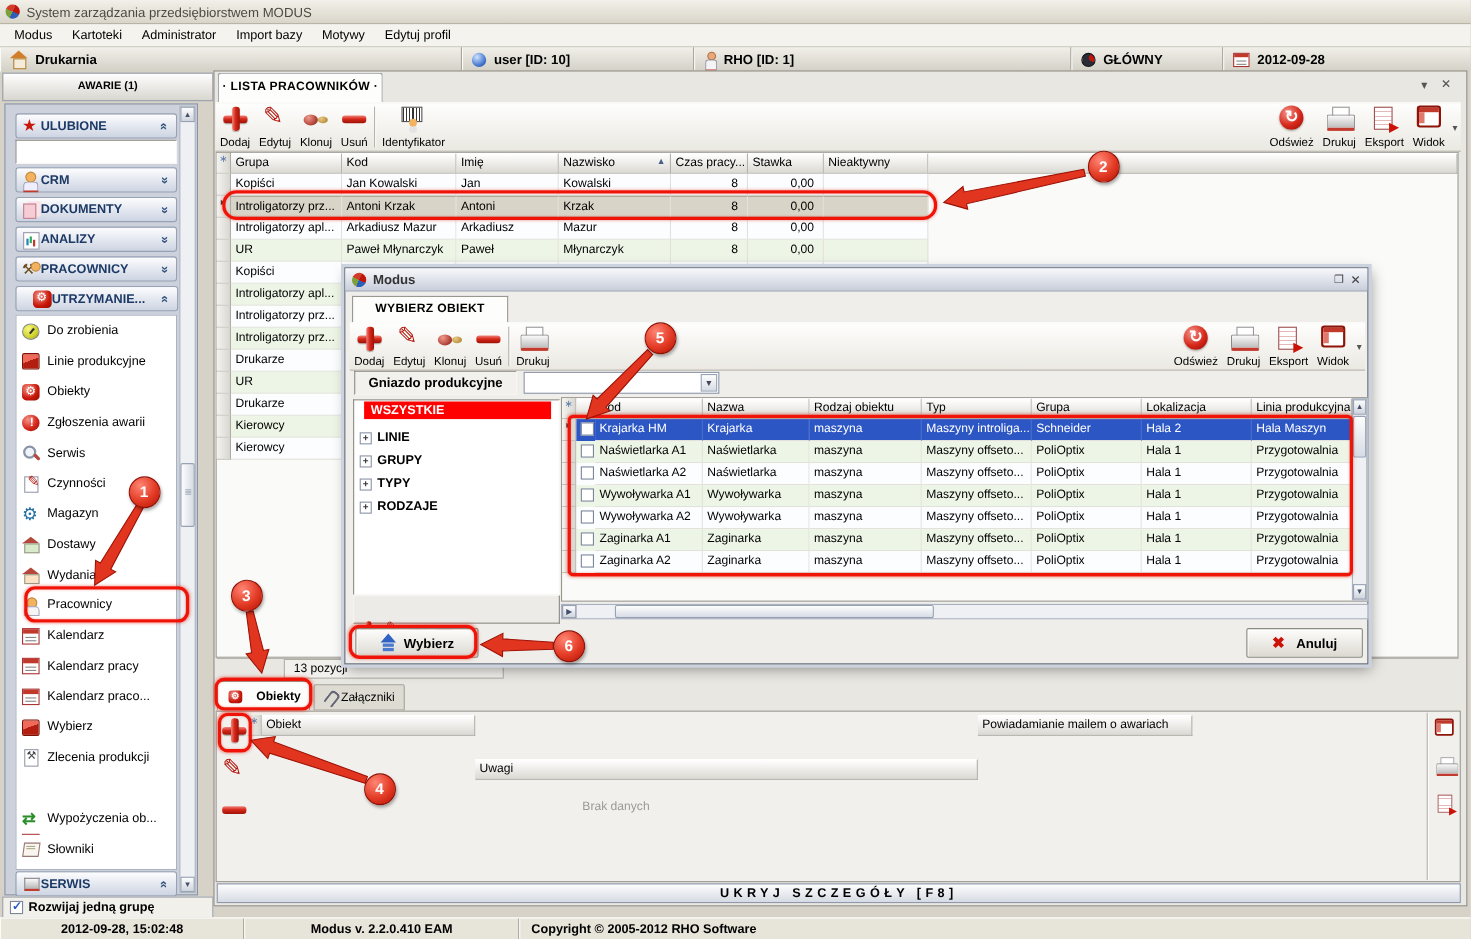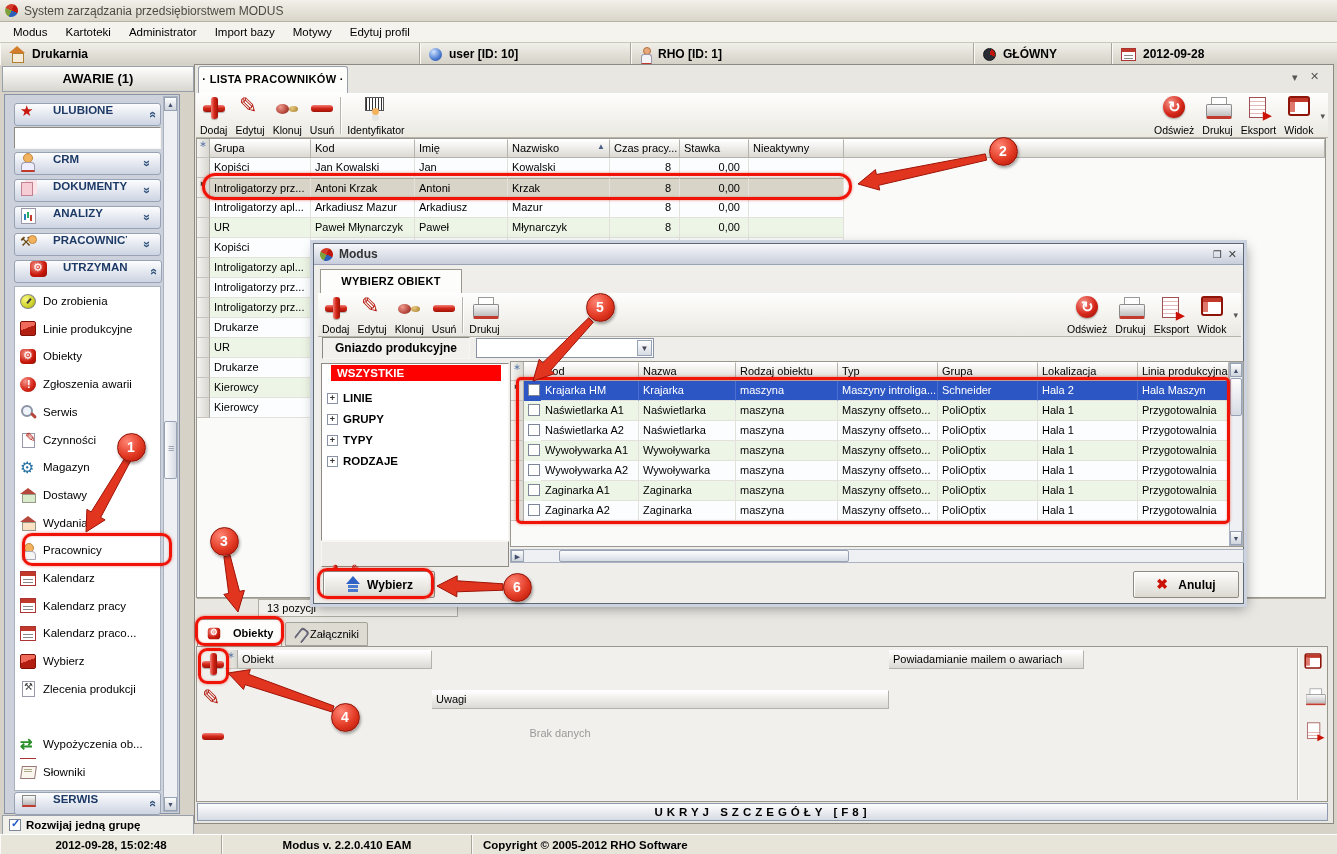--- a/index.html
+++ b/index.html
@@ -11,23 +11,23 @@
   .bev-out{border:1px solid;border-color:#f7f6f2 #8d8a82 #8d8a82 #f7f6f2}
   .bev-in{border:1px solid;border-color:#8d8a82 #f7f6f2 #f7f6f2 #8d8a82}
   
   #titlebar{left:0;top:0;width:1337px;height:22px;background:linear-gradient(#f2f0e9,#d9d5c9);border-bottom:1px solid #b5b1a5;display:flex;align-items:center;padding-left:5px;gap:6px}
   #titlebar .t{font-weight:normal;font-size:12px;color:#4c4a43}
   #menubar{left:0;top:22px;width:1337px;height:21px;background:#f4f3ee;border-bottom:1px solid #c9c6bc;display:flex;align-items:center;padding-left:4px}
   .menu-item{padding:3px 9px;font-size:11.5px}
   #infobar{left:0;top:43px;width:1337px;height:22px;display:flex}
   .icell{background:linear-gradient(#f1efe9,#d3d0c6);border-right:1px solid #a9a69b;border-left:1px solid #fbfaf7;display:flex;align-items:center;gap:7px;padding-left:8px;font-weight:bold;font-size:12px}
   
-  #awarie{left:2px;top:66px;width:192px;height:26px;background:linear-gradient(#fefefe,#d8d6cf);border:1px solid #9aa0ab;text-align:center;line-height:24px;font-weight:bold;font-size:13px}
+  #awarie{left:2px;top:66px;width:192px;height:26px;background:linear-gradient(#fefefe,#d8d6cf);border:1px solid #9aa0ab;text-align:center;line-height:24px;font-weight:bold;font-size:10px}
   #sidepanel{left:4px;top:94px;width:176px;height:720px;background:#ccd1db;border:1px solid #8a93a5}
-  .sgroup{left:14px;width:147px;height:23px;background:linear-gradient(#fdfdfe,#e4e8f0 50%,#cdd4e2);border:1px solid #98a2b5;border-radius:3px;display:flex;padding:0 5px;gap:16px}
+  .sgroup{left:14px;width:147px;height:23px;background:linear-gradient(#fdfdfe,#e4e8f0 50%,#cdd4e2);border:1px solid #98a2b5;border-radius:3px;display:flex;align-items:center;padding:0 5px;gap:0}
   .sgroup .lbl{font-weight:bold;color:#1d3a66;font-size:11.5px;flex:1;white-space:nowrap;overflow:hidden}
   .chev{font-weight:bold;color:#35567e;font-size:12px;display:inline-block;width:12px;text-align:center}
   .chev.up{transform:rotate(90deg)}
   .chev.down{transform:rotate(-90deg)}
   #itemspanel{left:14px;top:286px;width:147px;height:505px;background:#fff;border:1px solid #aab2c0}
   .sitem{left:18px;width:138px;height:26px;display:flex;align-items:center;font-size:11.5px;background:#fff}
   .sitem .txt{white-space:nowrap;overflow:hidden}
   #sidescroll{left:163px;top:96px;width:15px;height:716px;background:#eef0f3;border:1px solid #aab2c0}
   .sbtn{position:absolute;left:0;width:13px;height:14px;background:linear-gradient(#fdfdfd,#cfd4dd);border:1px solid #98a2b5;font-size:7px;text-align:center;line-height:13px;color:#44506b}
   #sidethumb{position:absolute;left:0;top:324px;width:13px;height:58px;background:linear-gradient(90deg,#fdfdfd,#d6dbe4);border:1px solid #98a2b5;border-radius:2px}

